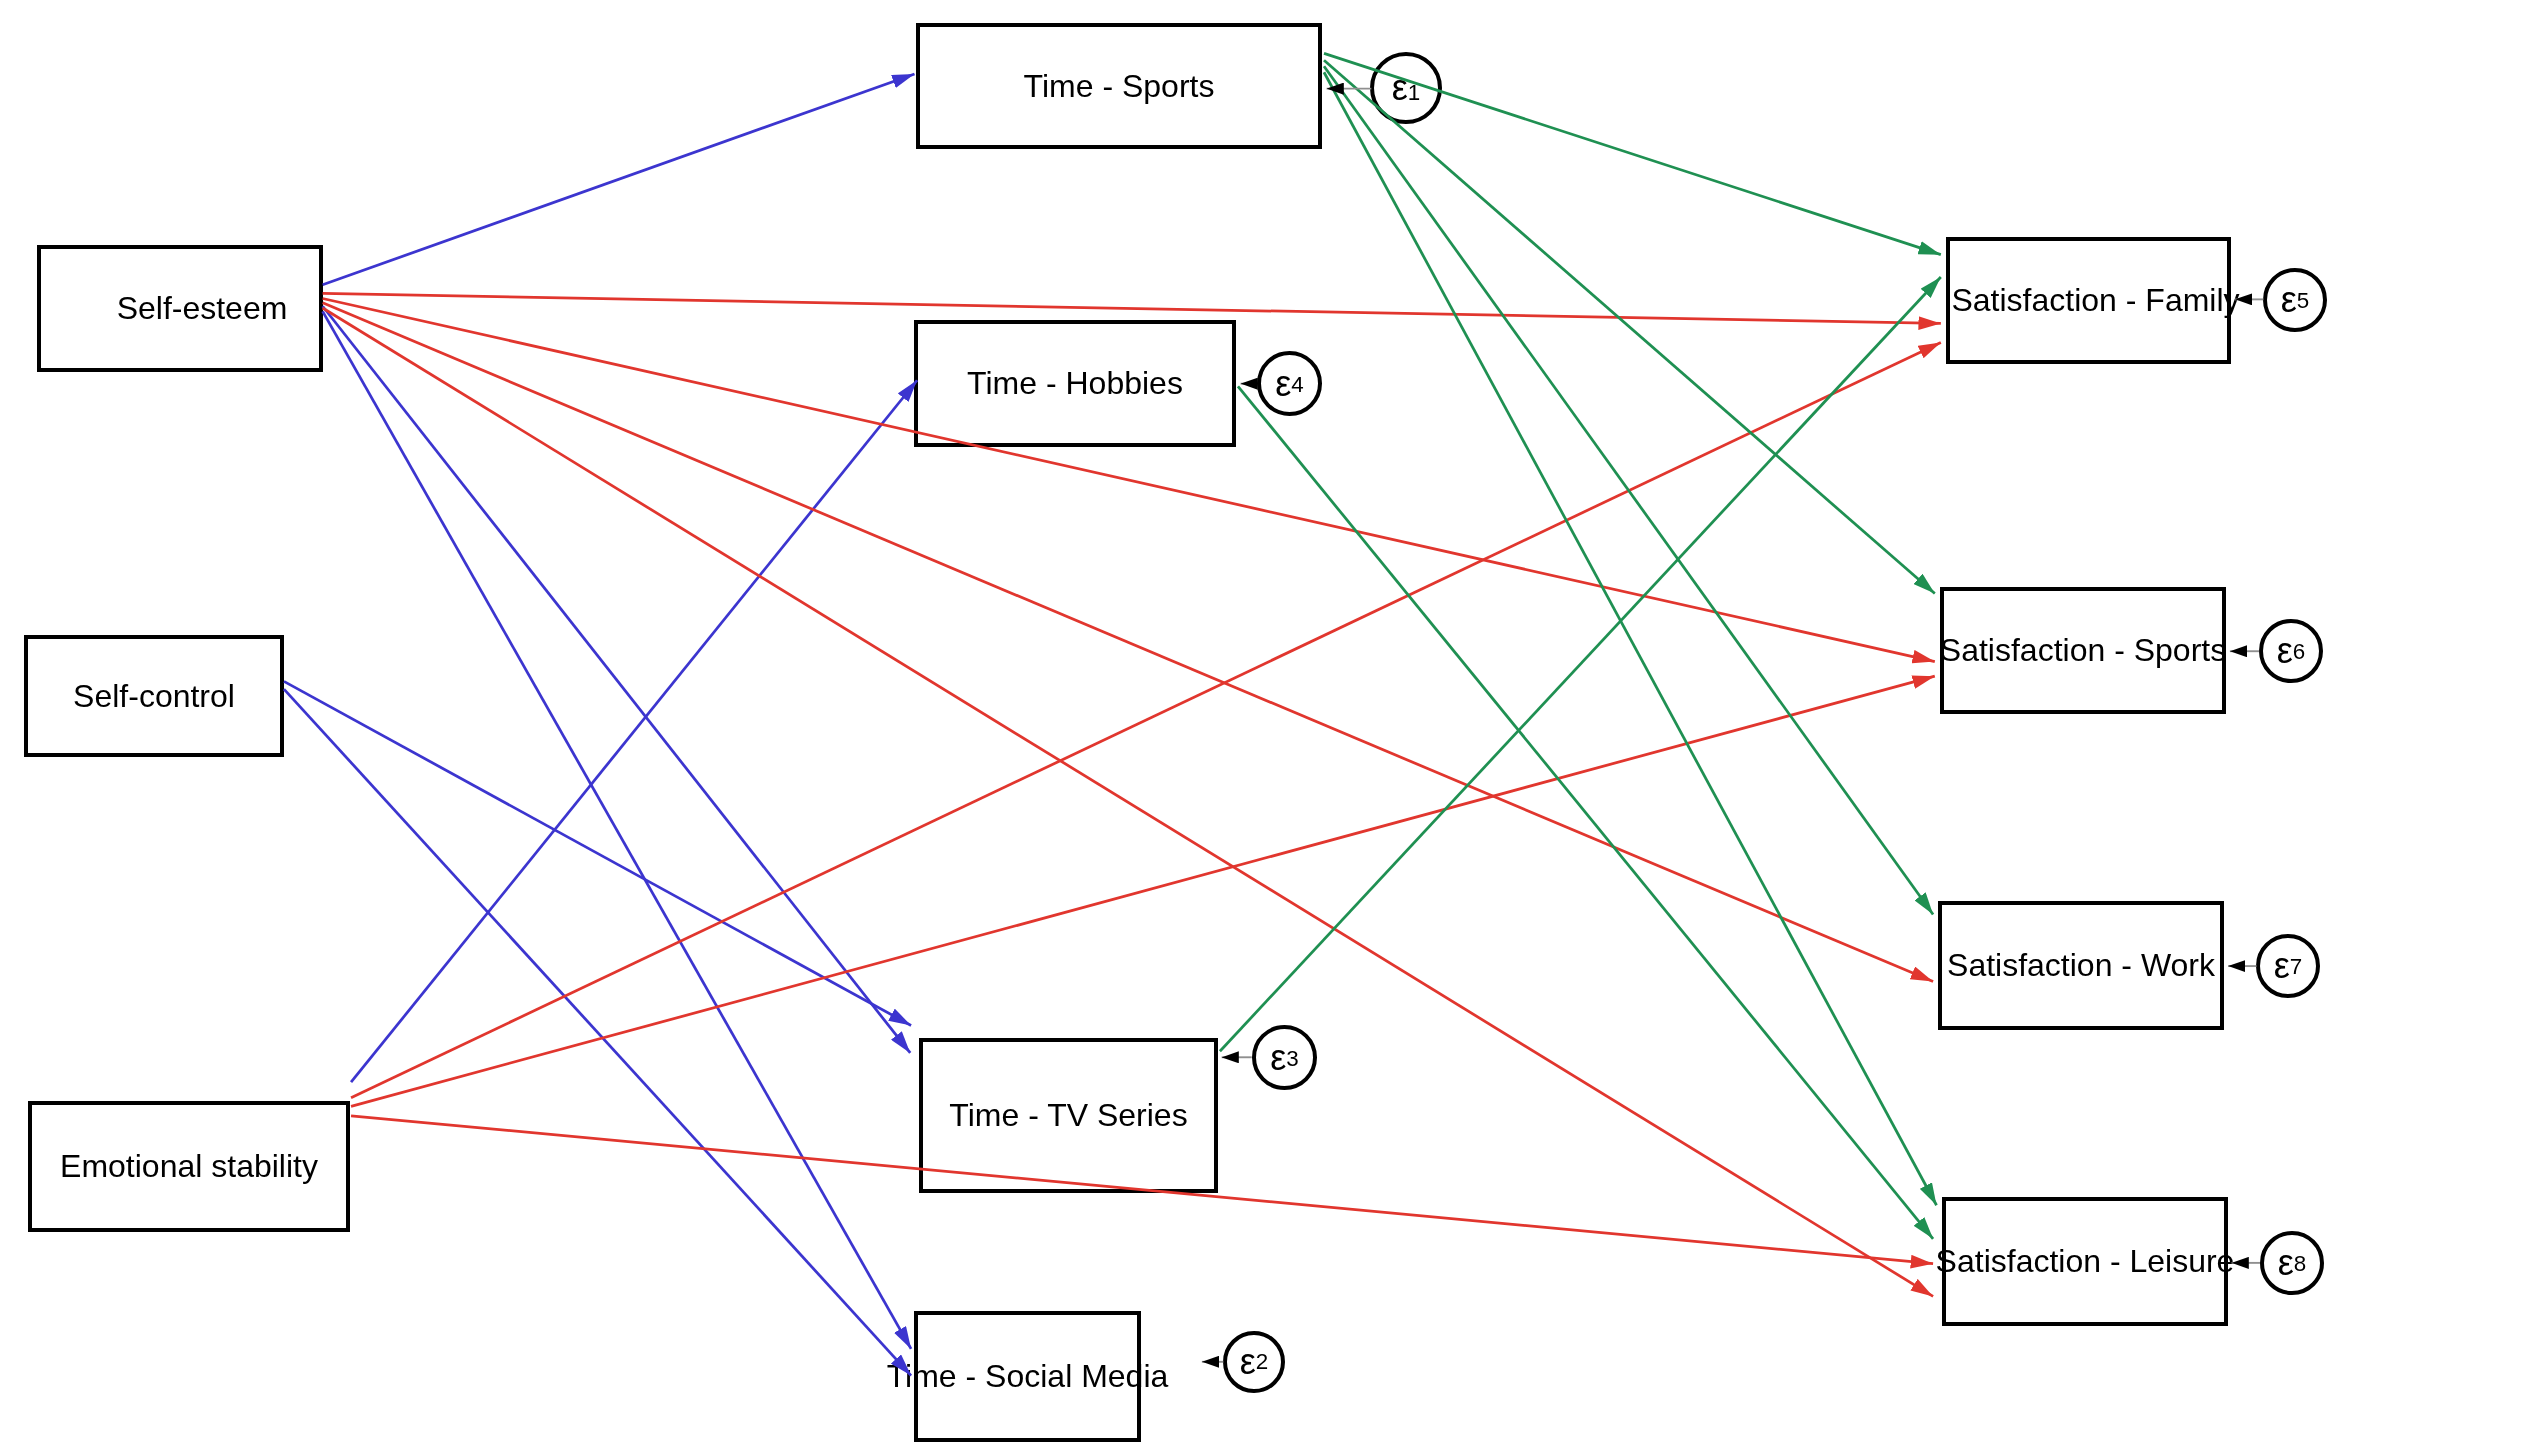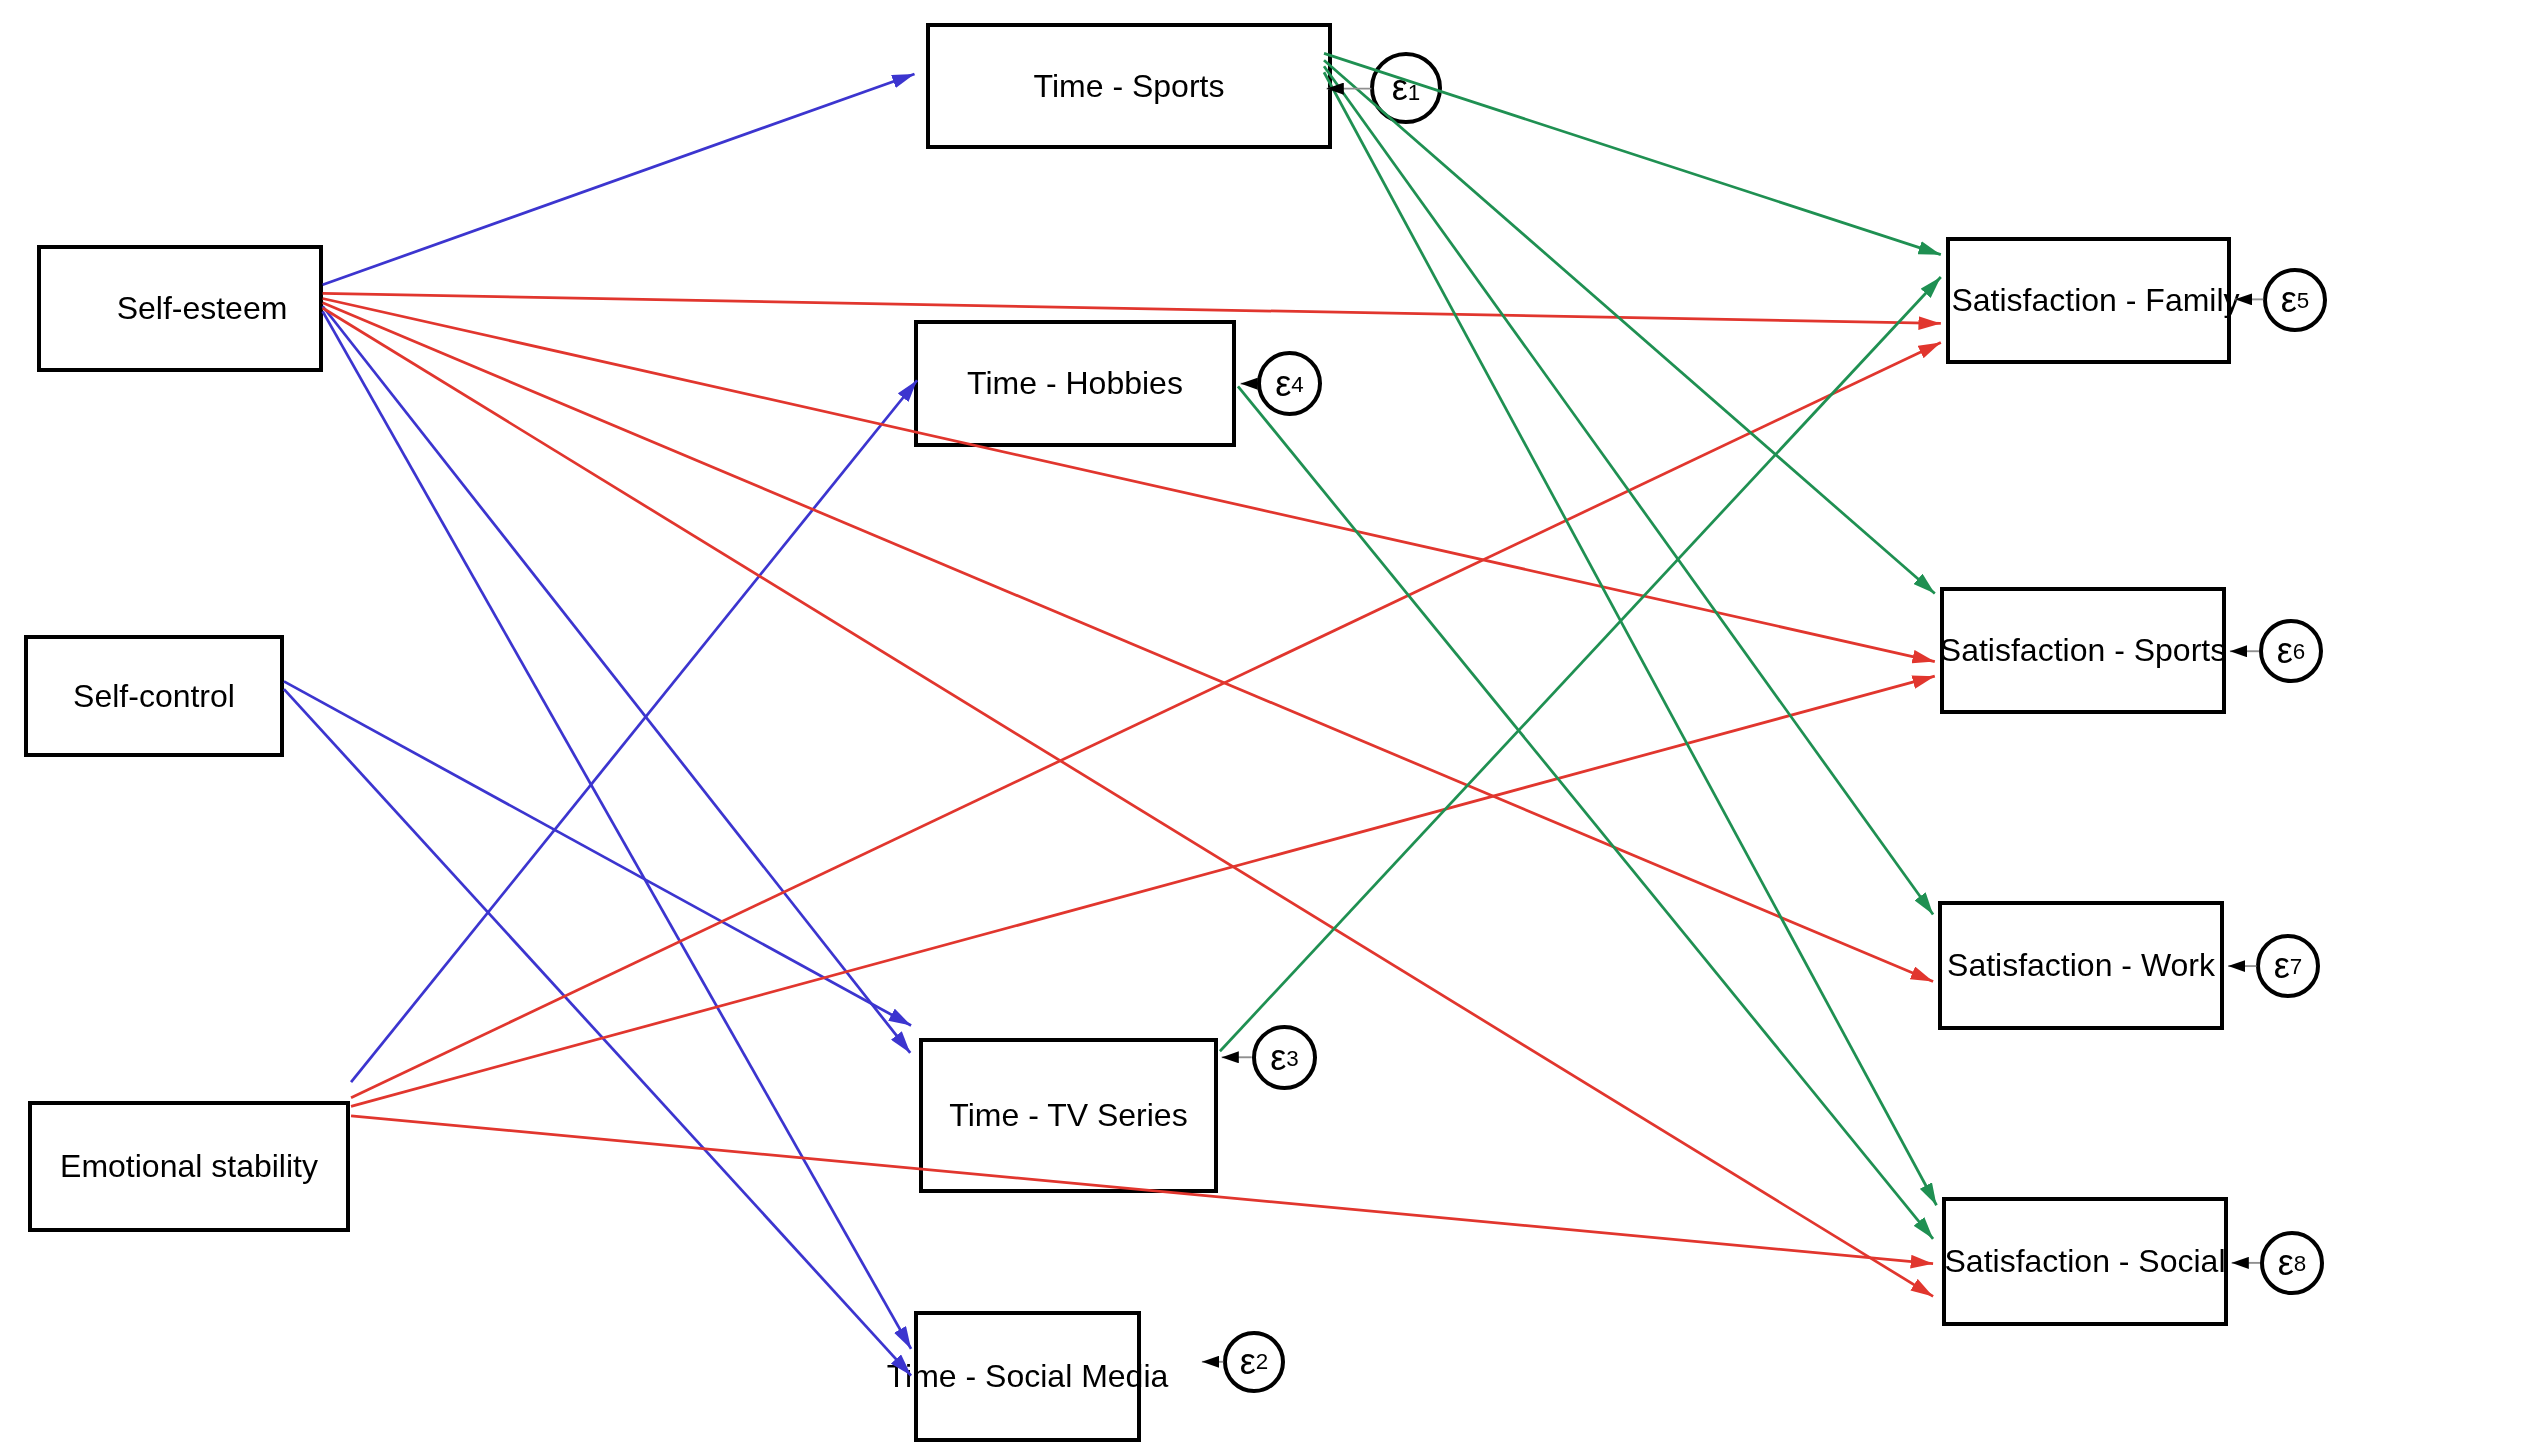--- a/index.html
+++ b/index.html
@@ -34,21 +34,21 @@
   <div id="node-layer">
       <div class="node" style="left: 37px; top: 245px; width: 286px; height: 127px; padding-left: 44px;">
         <span>Self-esteem</span>
       </div>
       <div class="node" style="left: 24px; top: 635px; width: 260px; height: 122px;">
         <span>Self-control</span>
       </div>
       <div class="node" style="left: 28px; top: 1101px; width: 322px; height: 131px;">
         <span>Emotional stability</span>
       </div>
-      <div class="node" style="left: 916px; top: 23px; width: 406px; height: 126px; margin-left: 10px;">
+      <div class="node" style="left: 916px; top: 23px; width: 406px; height: 126px;">
         <span>Time - Sports</span>
       </div>
       <div class="node" style="left: 914px; top: 320px; width: 322px; height: 127px;">
         <span>Time - Hobbies</span>
       </div>
       <div class="node" style="left: 919px; top: 1038px; width: 299px; height: 155px;">
         <span>Time - TV Series</span>
       </div>
       <div class="node" style="left: 914px; top: 1311px; width: 227px; height: 131px;">
         <span>Time - Social Media</span>
@@ -56,21 +56,21 @@
       <div class="node" style="left: 1946px; top: 237px; width: 285px; height: 127px; padding-left: 14px;">
         <span>Satisfaction - Family</span>
       </div>
       <div class="node" style="left: 1940px; top: 587px; width: 286px; height: 127px;">
         <span>Satisfaction - Sports</span>
       </div>
       <div class="node" style="left: 1938px; top: 901px; width: 286px; height: 129px;">
         <span>Satisfaction - Work</span>
       </div>
       <div class="node" style="left: 1942px; top: 1197px; width: 286px; height: 129px;">
-        <span>Satisfaction - Social</span>
+        <span>Satisfaction - Leisure</span>
       </div>
     </div>
   <div id="error-layer">
       <div class="error-term" style="left: 1370px; top: 52px; width: 72px; height: 72px;">
         <span>ε</span>
         <span class="sub">1</span>
       </div>
       <div class="error-term" style="left: 1223px; top: 1331px; width: 62px; height: 62px;">
         <span>ε</span>
         <span class="sub">2</span>

